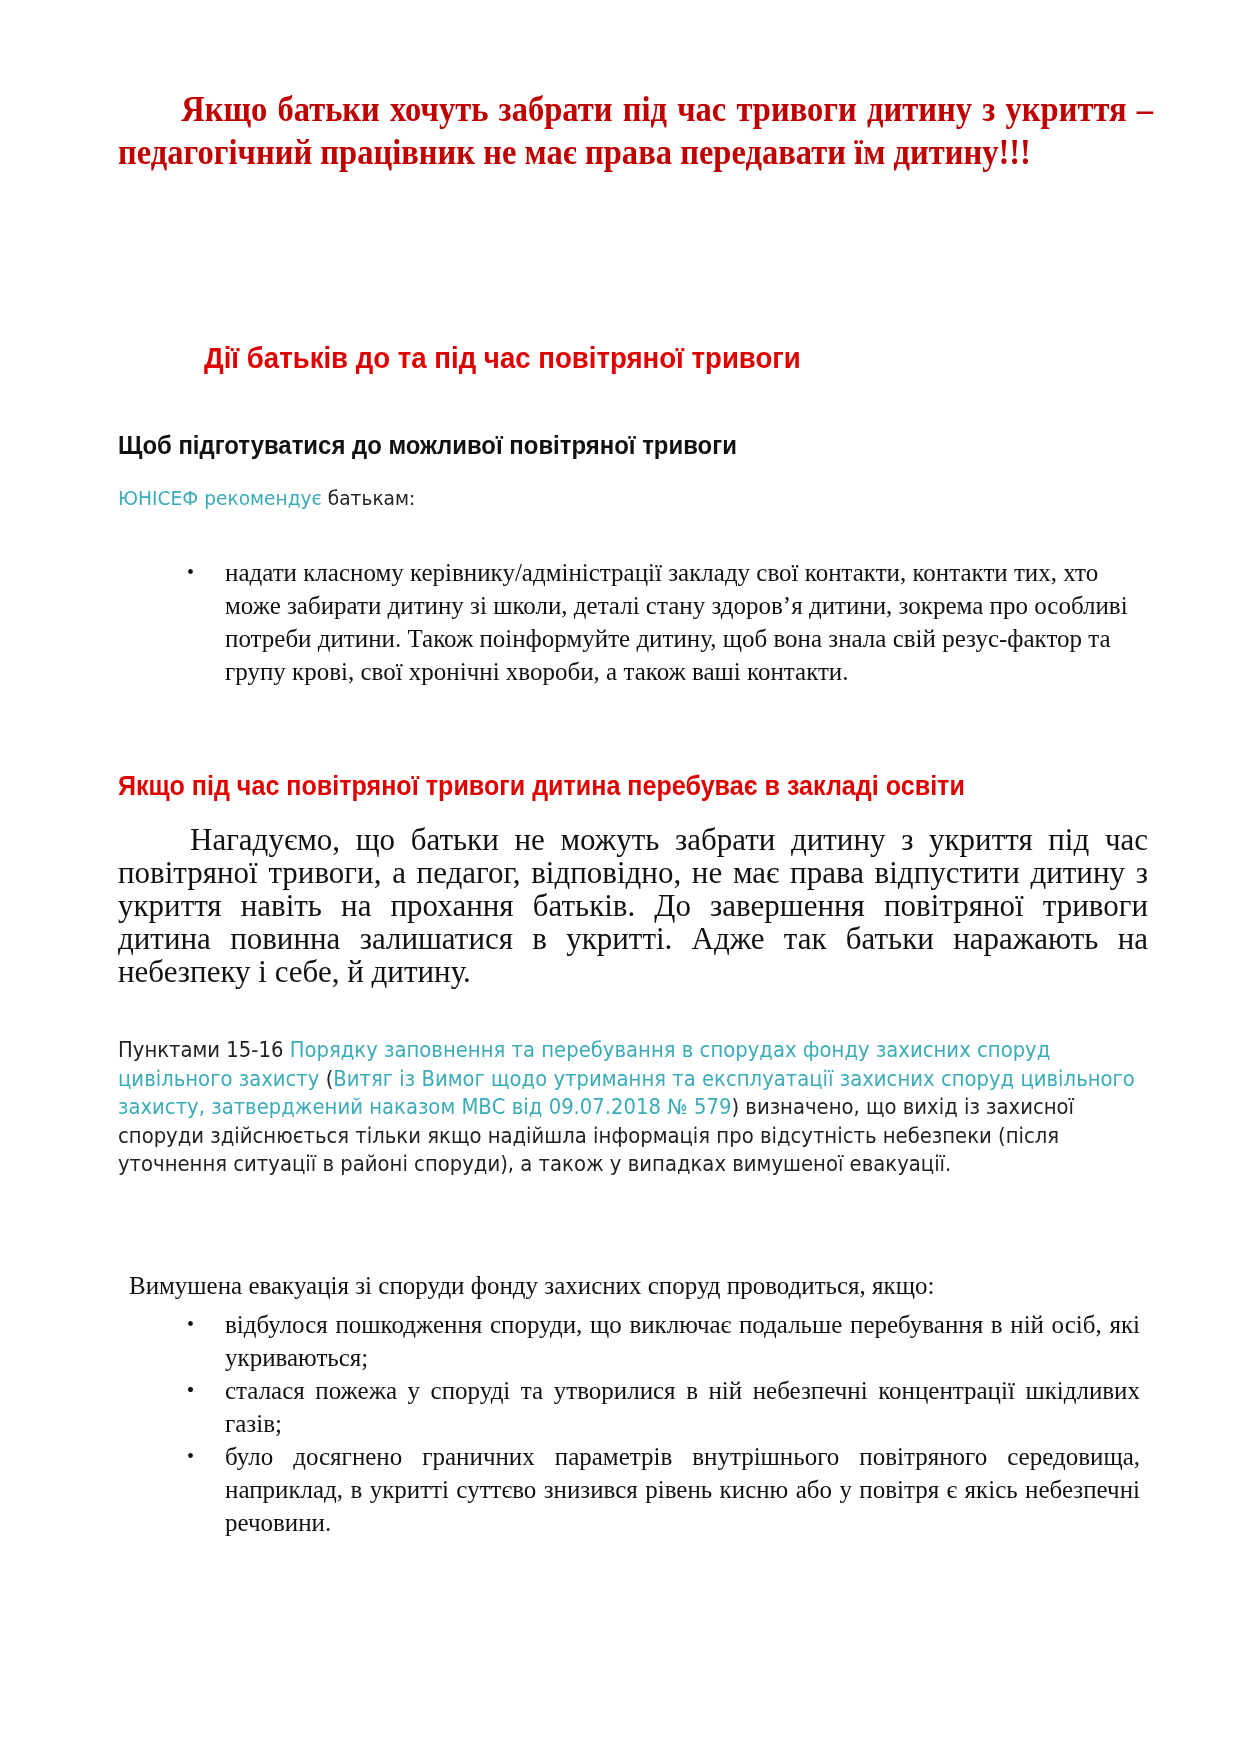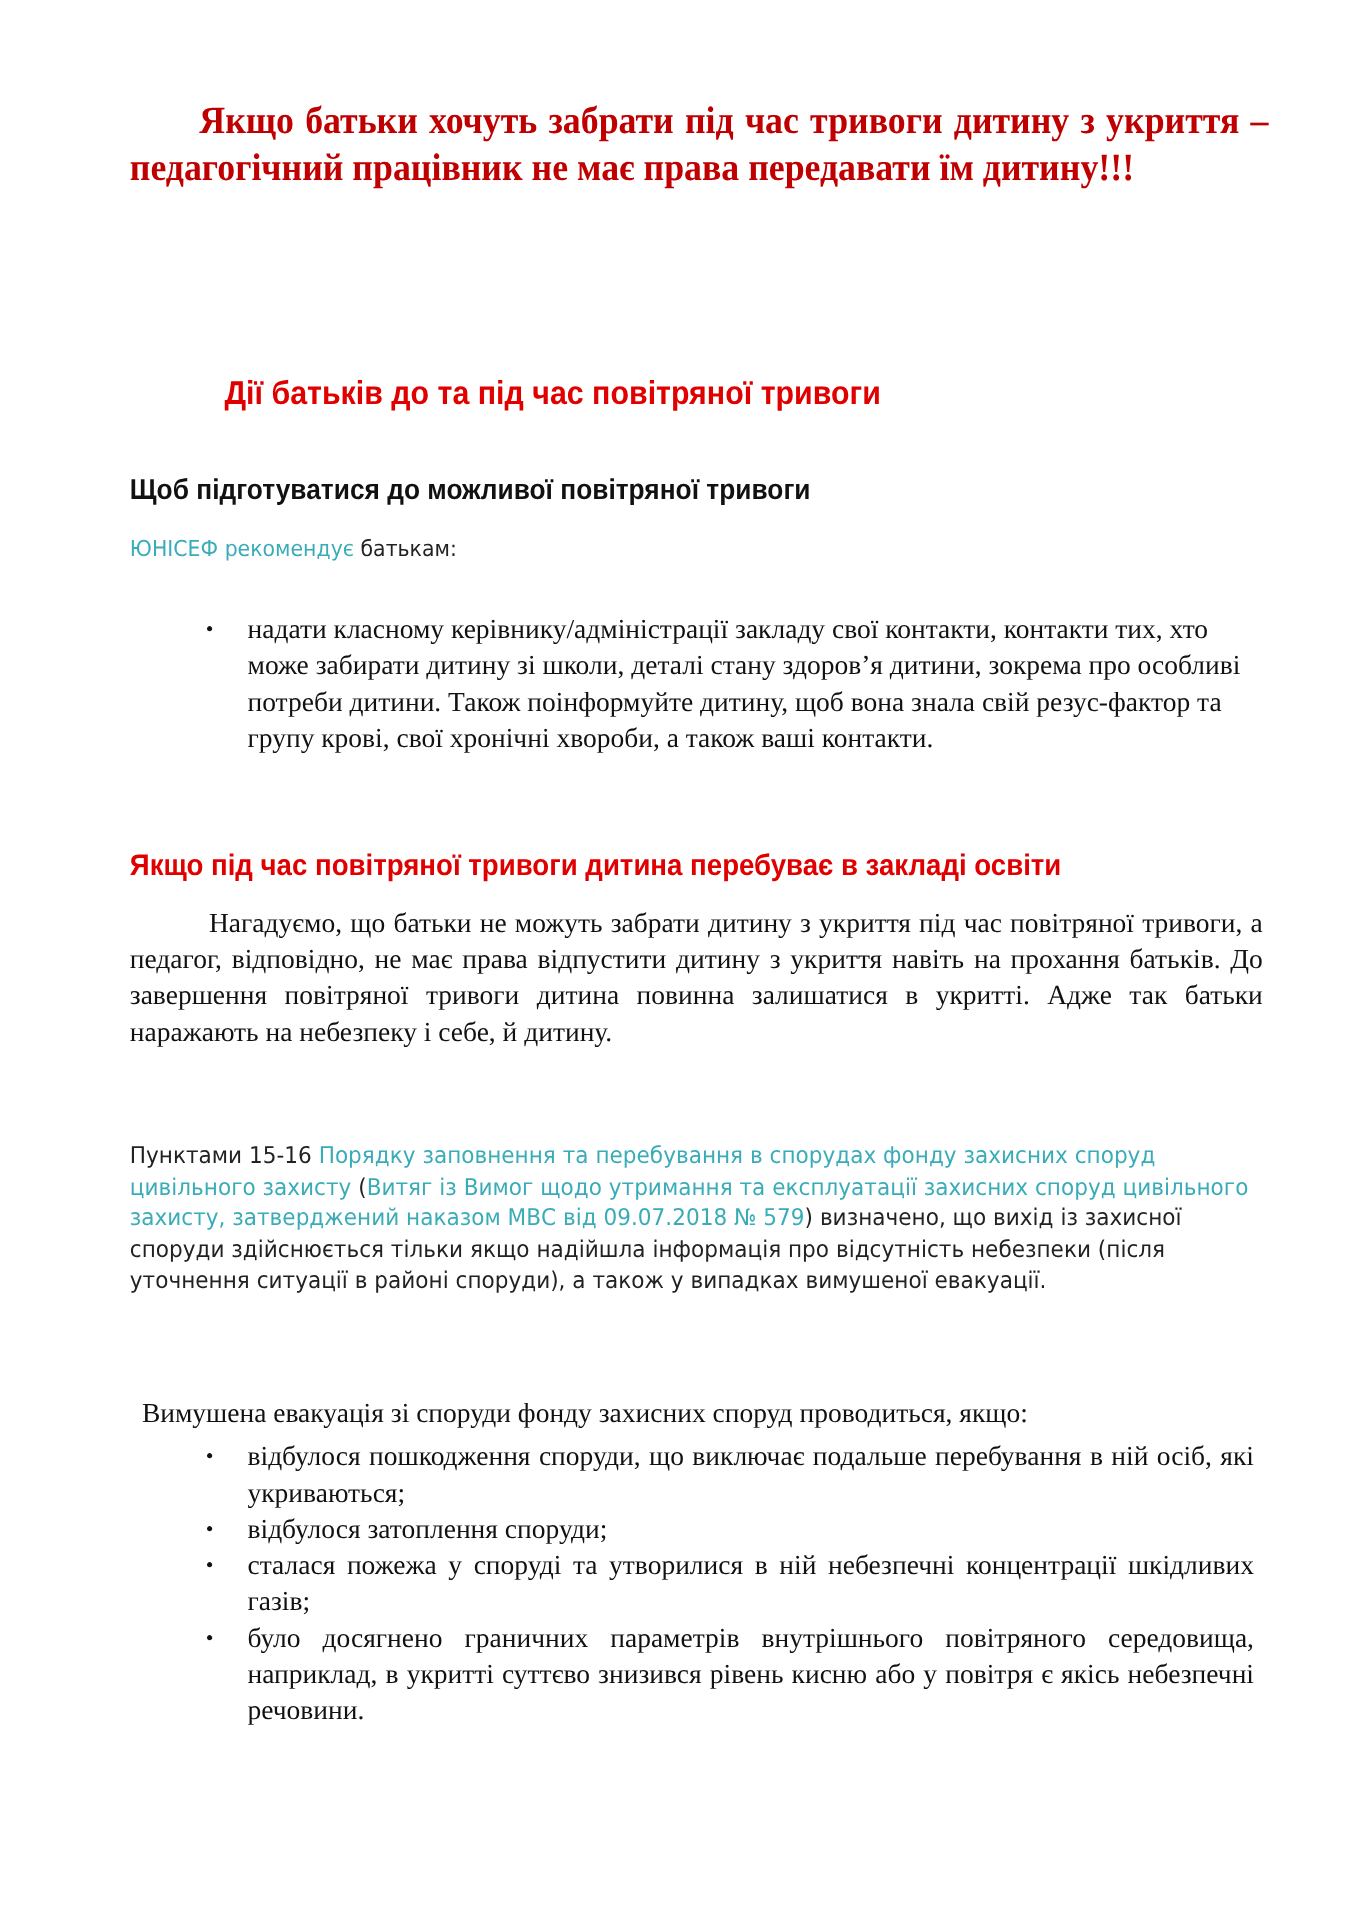--- a/index.html
+++ b/index.html
@@ -47,21 +47,21 @@
     .list-1 li { text-align: left; }
 
     .school-heading {
       position: absolute; left: 118px; top: 768px;
       font-family: "Liberation Sans", sans-serif; font-weight: bold;
       font-size: 27px; line-height: 36px; color: #e00000;
       transform: scaleX(0.93); transform-origin: left top; white-space: nowrap;
     }
     .reminder {
       position: absolute; left: 118px; top: 823px; width: 1030px;
-      font-family: "Liberation Serif", serif; font-size: 25px; line-height: 33px; color: #111;
+      font-family: "Liberation Serif", serif; font-size: 31px; line-height: 33px; color: #111;
       text-align: justify; text-align-last: left; margin: 0;
     }
     .reminder .indent { display: inline-block; width: 72px; }
 
     .points {
       position: absolute; left: 118px; top: 1036px; width: 1100px;
       font-family: "DejaVu Sans", sans-serif; font-size: 21px; line-height: 28.5px; color: #222;
       margin: 0; transform: scaleX(0.935); transform-origin: left top;
     }
     .evac-intro {
@@ -91,18 +91,18 @@
   <div class="school-heading">Якщо під час повітряної тривоги дитина перебуває в закладі освіти</div>
 
   <p class="reminder"><span class="indent"></span><span>Нагадуємо, що батьки не можуть забрати дитину з укриття під час повітряної тривоги, а педагог, відповідно, не має права відпустити дитину з укриття навіть на прохання батьків. До завершення повітряної тривоги дитина повинна залишатися в укритті. Адже так батьки наражають на небезпеку і себе, й дитину.</span></p>
 
   <p class="points"><span>Пунктами 15-16 </span><span class="link">Порядку заповнення та перебування в спорудах фонду захисних споруд цивільного захисту</span><span> (</span><span class="link">Витяг із Вимог щодо утримання та експлуатації захисних споруд цивільного захисту, затверджений наказом МВС від 09.07.2018 № 579</span><span>) визначено, що вихід із захисної споруди здійснюється тільки якщо надійшла інформація про відсутність небезпеки (після уточнення ситуації в районі споруди), а також у випадках вимушеної евакуації.</span></p>
 
   <p class="evac-intro">Вимушена евакуація зі споруди фонду захисних споруд проводиться, якщо:</p>
 
   <ul class="bullet-list list-2">
     <li><span class="dot">•</span><span>відбулося пошкодження споруди, що виключає подальше перебування в ній осіб, які укриваються;</span></li>
-    <li><span class="dot">•</span><span>відбулося затоплення споруди;</span></li>
+    <li><span class="dot">•</span></li>
     <li><span class="dot">•</span><span>сталася пожежа у споруді та утворилися в ній небезпечні концентрації шкідливих газів;</span></li>
     <li><span class="dot">•</span><span>було досягнено граничних параметрів внутрішнього повітряного середовища, наприклад, в укритті суттєво знизився рівень кисню або у повітря є якісь небезпечні речовини.</span></li>
   </ul>
 
 </div>
 
 </body></html>

